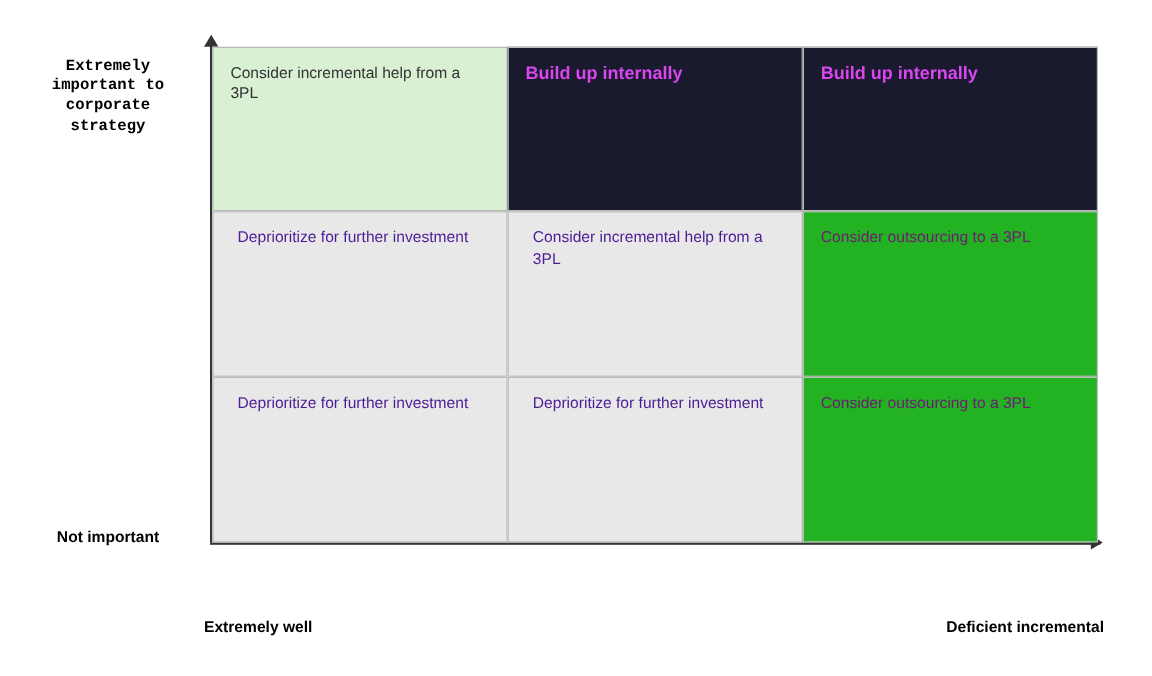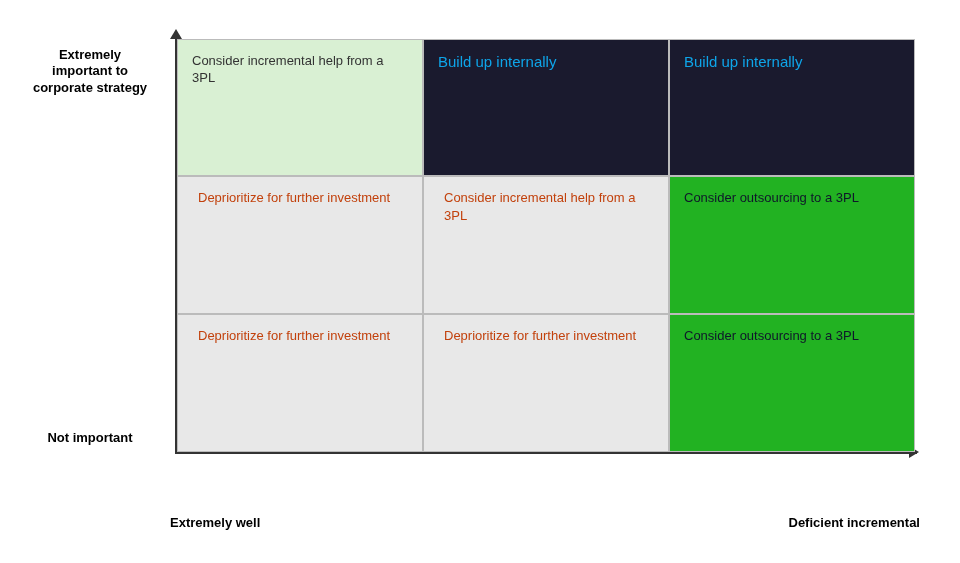--- a/index.html
+++ b/index.html
@@ -21,25 +21,26 @@
     
     .y-axis-top {
       position: absolute;
       left: 0;
       top: 30px;
       width: 120px;
       text-align: center;
       font-weight: bold;
       font-size: 13px;
       line-height: 1.3;
+      font-family: Liberation Mono, monospace;
     }
     .y-axis-bottom {
       position: absolute;
       left: 0;
-      bottom: 100px;
+      bottom: 90px;
       width: 120px;
       text-align: center;
       font-weight: bold;
       font-size: 13px;
       line-height: 1.3;
     }
     
     .x-axis-left {
       position: absolute;
       bottom: 15px;
@@ -108,23 +109,23 @@
       border: none;
     }
     .cell {
       padding: 12px 14px;
       font-size: 13px;
       line-height: 1.35;
       border: 1px solid #bbb;
     }
     
     .cell-light-green { background: #d9f0d3; color: #333; }
-    .cell-dark { background: #1a1a2e; color: #0ea5e9; font-weight: normal; font-size: 15px; }
-    .cell-light-gray { background: #e8e8e8; color: #c2410c; padding-left: 20px; }
-    .cell-bright-green { background: #22b222; color: #0f172a; }
+    .cell-dark { background: #1a1a2e; color: #d946ef; font-weight: bold; font-size: 15px; }
+    .cell-light-gray { background: #e8e8e8; color: #4c1d95; padding-left: 20px; }
+    .cell-bright-green { background: #22b222; color: #701a75; }
   </style>
 </head>
 <body>
 
 <div class="chart-container">
 
   <div class="y-axis-top">Extremely important to corporate strategy</div>
 
   <div class="y-axis-bottom">Not important</div>
 

